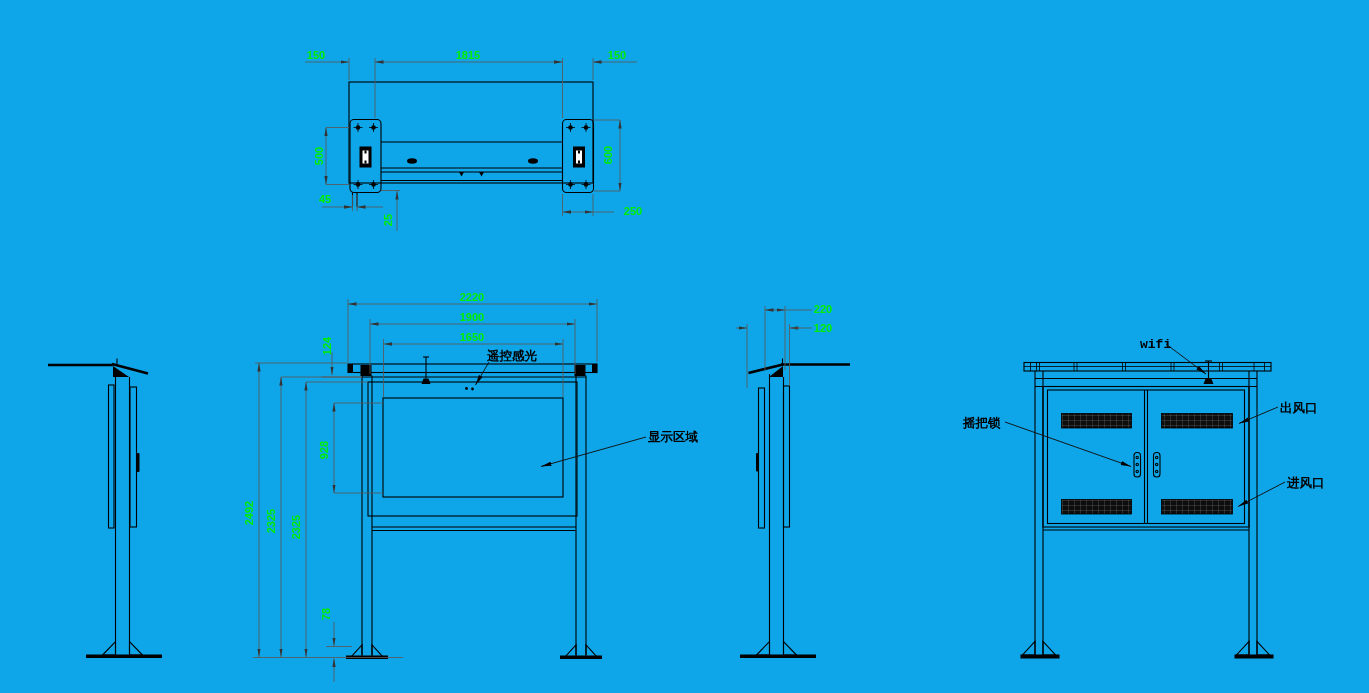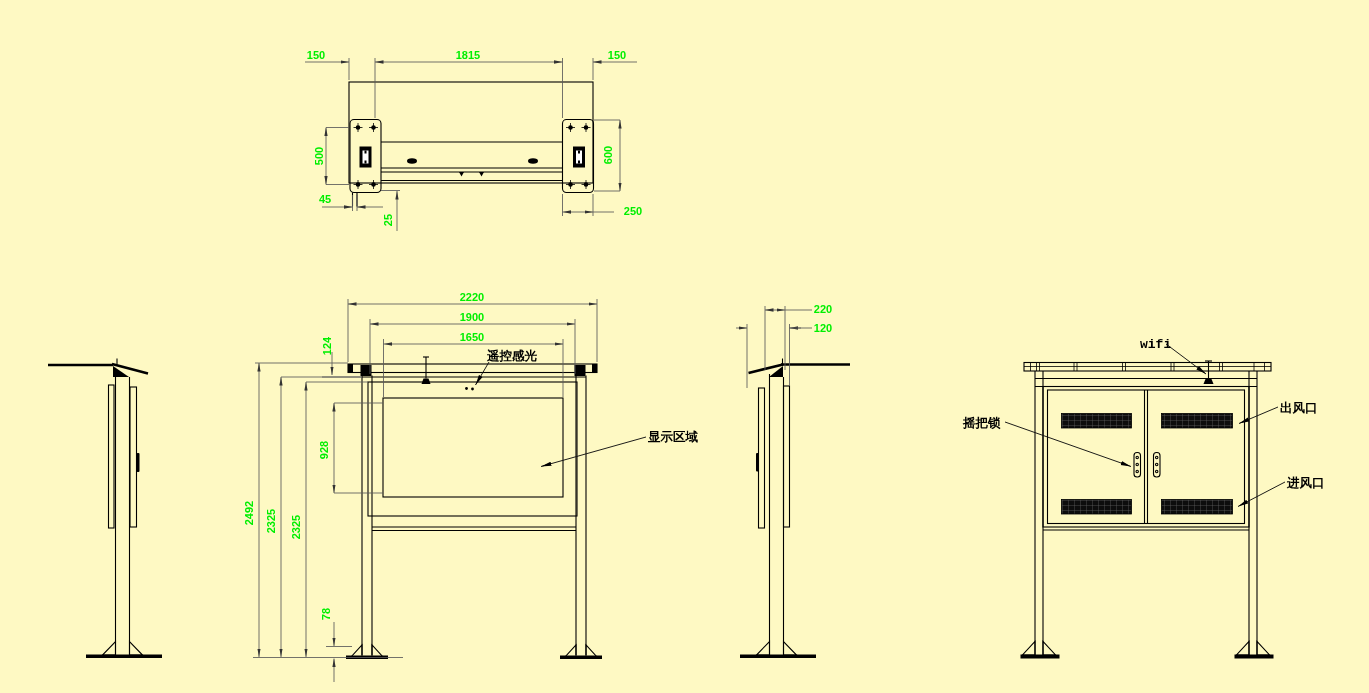--- a/index.html
+++ b/index.html
@@ -1,16 +1,16 @@
 <!DOCTYPE html>
 <html><head>
 <meta charset="utf-8">
 <style>
   html,body{margin:0;padding:0;background:#ffffff;}
-  #canvas{position:relative;width:1369px;height:693px;background:#fef9c3;overflow:hidden;
+  #canvas{position:relative;width:1369px;height:693px;background:#0ea5e9;overflow:hidden;
           font-family:"Liberation Sans",sans-serif;}
   svg{position:absolute;left:0;top:0;}
   .geo{stroke:#000;fill:none;stroke-width:1.1;}
   .geo2{stroke:#000;fill:none;stroke-width:2.6;}
   .thin{stroke:#000;fill:none;stroke-width:0.8;}
   .blk{fill:#000;stroke:none;}
   .dim{stroke:#5a5a5a;fill:none;stroke-width:0.85;}
   .lead{stroke:#111;fill:none;stroke-width:0.95;}
   .dimtxt{fill:#00ef00;font:bold 11px "Liberation Sans",sans-serif;}
   .cjk{fill:#000;font:bold 12.5px "Liberation Sans",sans-serif;}

